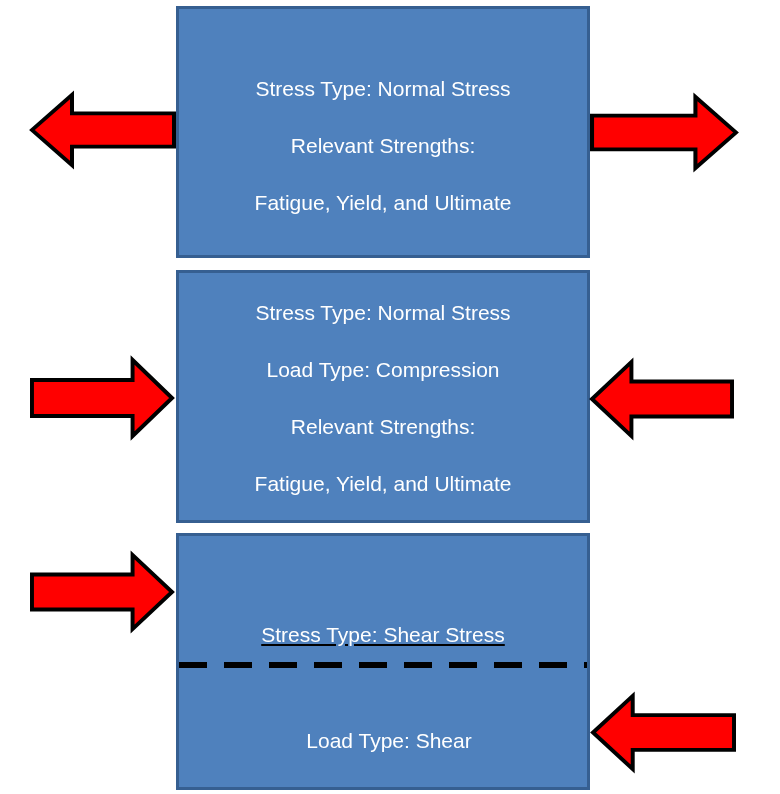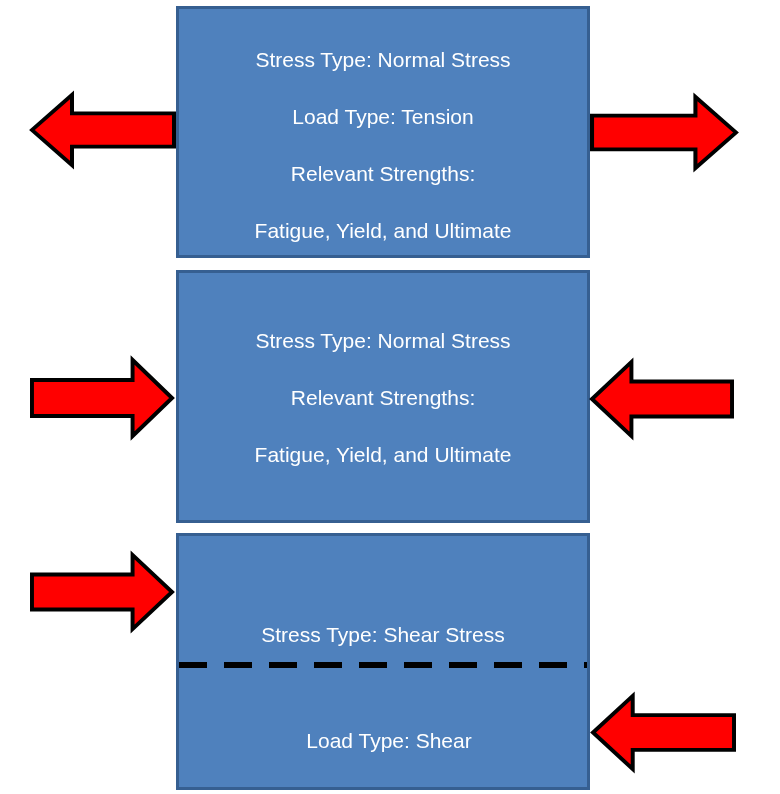--- a/index.html
+++ b/index.html
@@ -45,20 +45,21 @@
   }
   .shear-top {
     width: 100%;
     height: 126px;
     display: flex;
     flex-direction: column;
     align-items: center;
     justify-content: center;
     box-sizing: border-box;
     padding-top: 44px;
+    text-decoration: underline;
   }
   .dashed-line {
     width: 100%;
     height: 6px;
     background-image: repeating-linear-gradient(
       90deg,
       var(--dashed-line, #000000) 0px, var(--dashed-line, #000000) 28px,
       transparent 28px, transparent 45px
     );
   }
@@ -89,29 +90,29 @@
   #arr-bot-right { left: 591px; top: 694px; width: 145px; height: 77px; }
 </style>
 </head>
 <body>
 
 <div class="canvas">
 
   <div class="box" id="box1">
     <div class="box-text">
       <div class="line">Stress Type: Normal Stress</div>
-      <div class="line">Load Type: Tension</div>
       <div class="line">Relevant Strengths:</div>
       <div class="line">Fatigue, Yield, and Ultimate</div>
     </div>
   </div>
 
   <div class="box" id="box2">
     <div class="box-text">
       <div class="line">Stress Type: Normal Stress</div>
+      <div class="line">Load Type: Compression</div>
       <div class="line">Relevant Strengths:</div>
       <div class="line">Fatigue, Yield, and Ultimate</div>
     </div>
   </div>
 
   <div class="box" id="box3">
     <div class="shear-top">
       <div class="line">Stress Type: Shear Stress</div>
     </div>
     <div class="dashed-line"></div>

